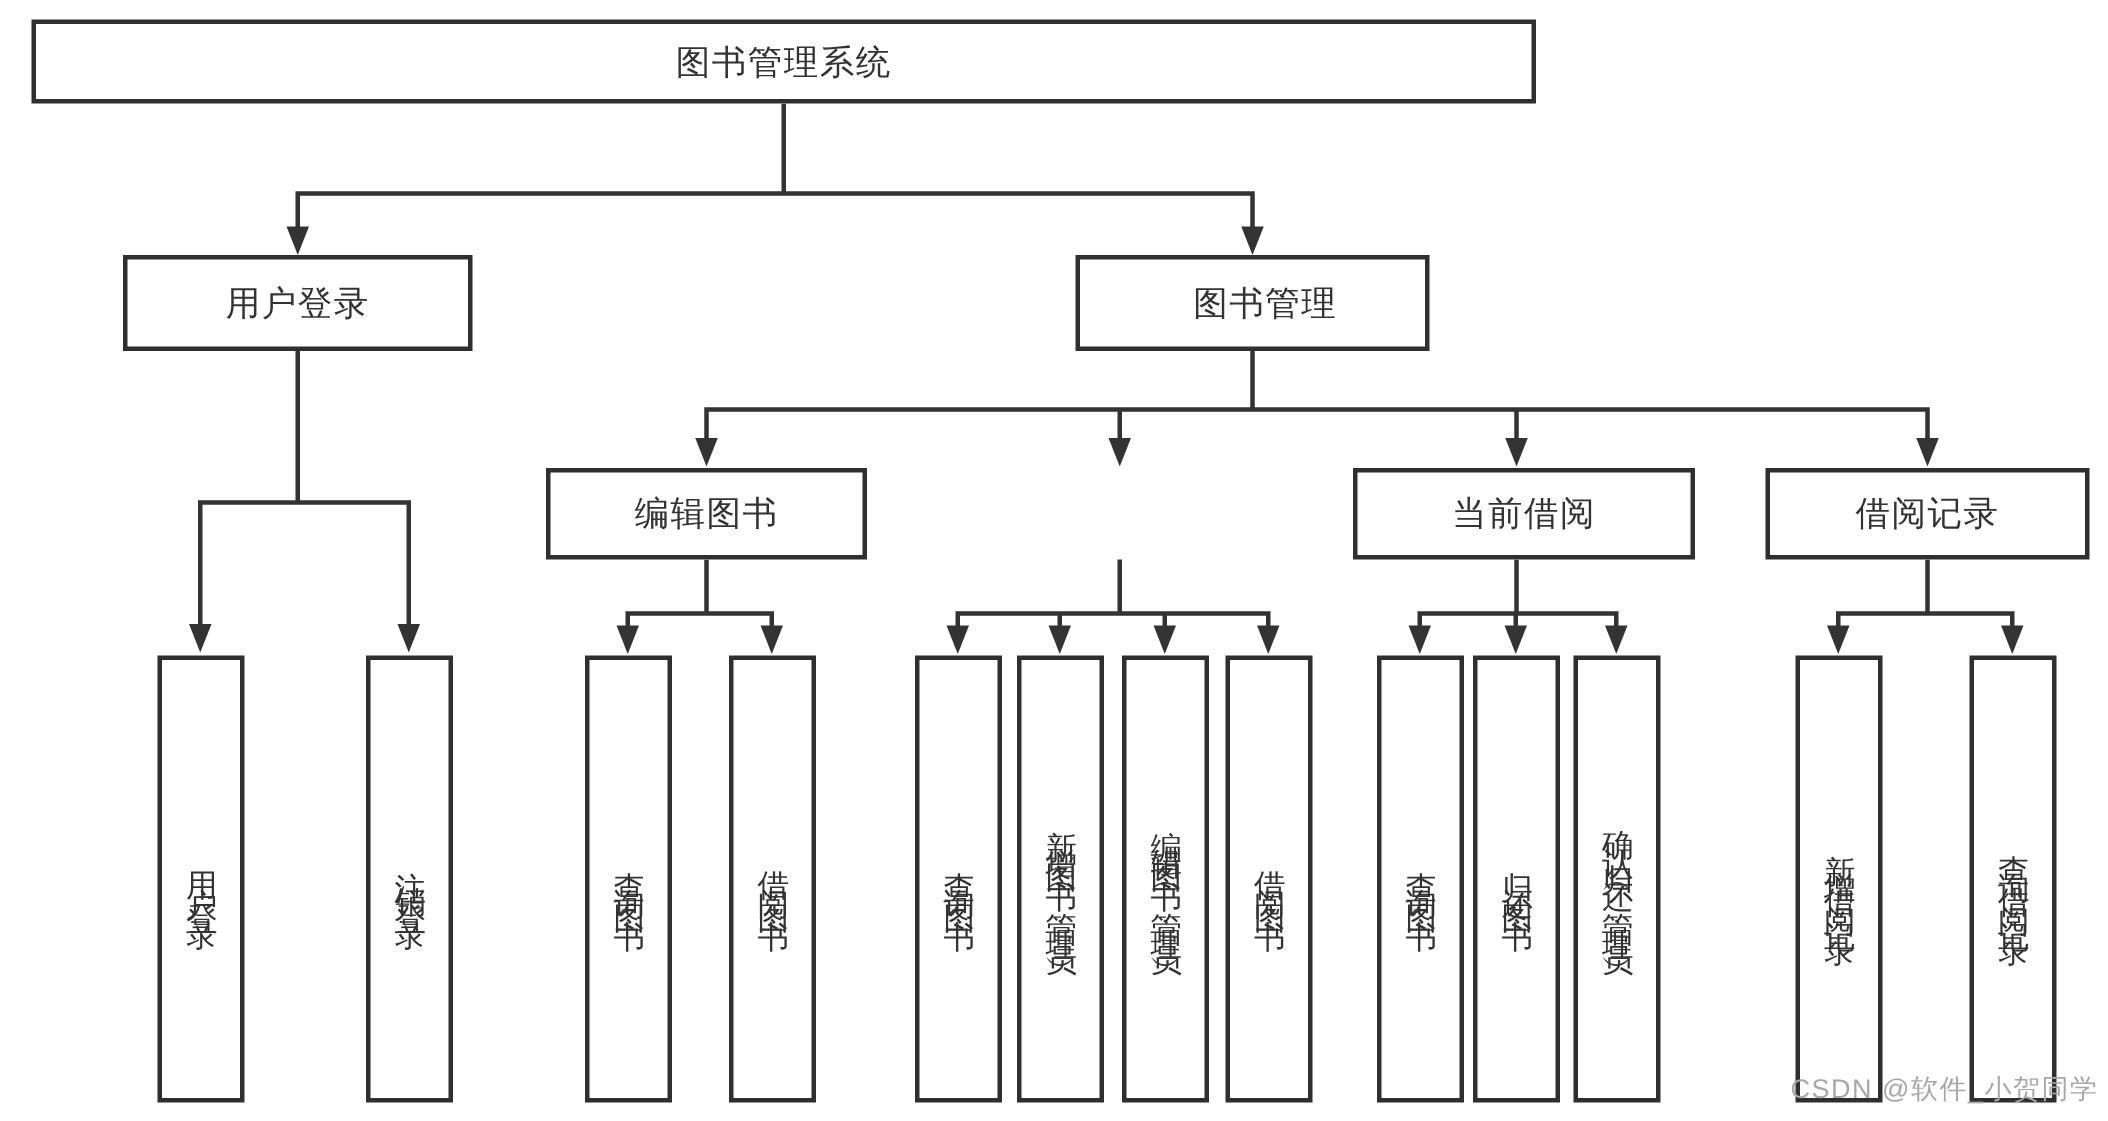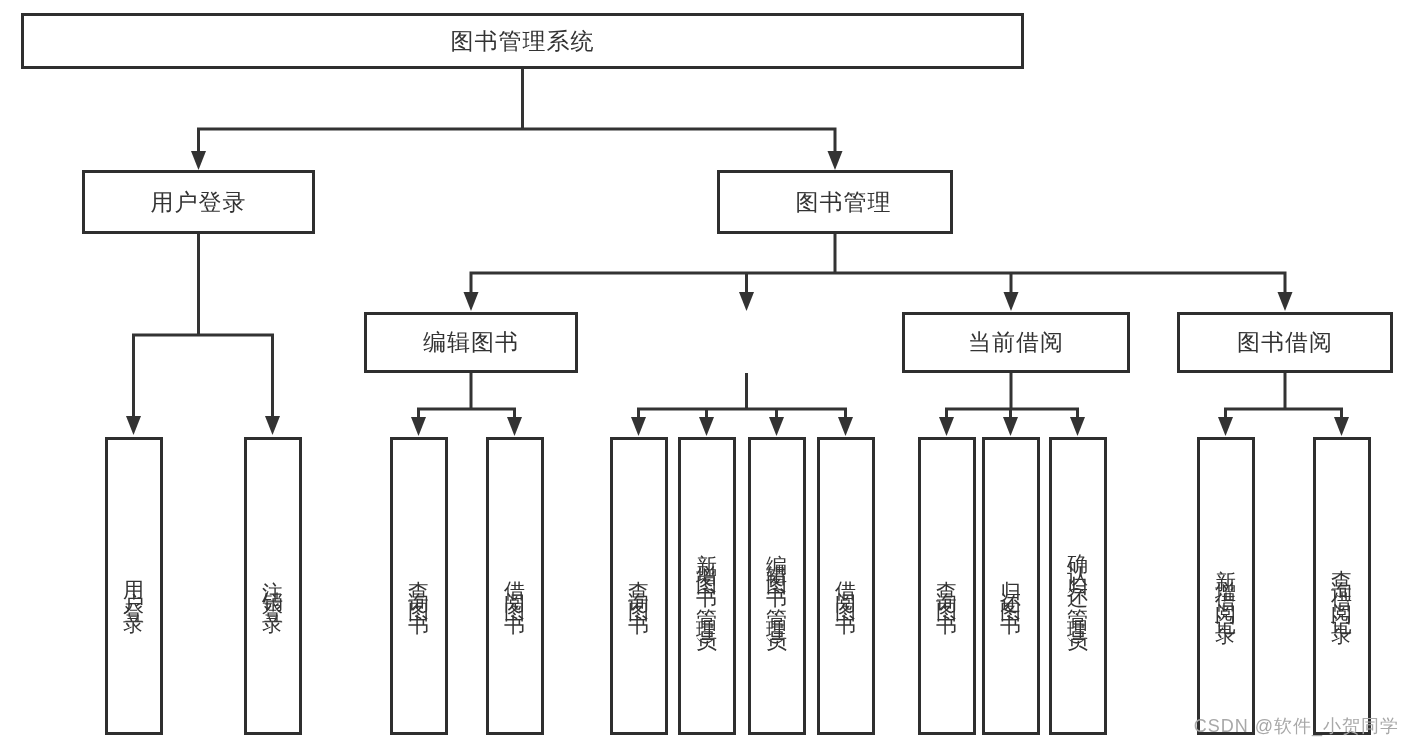--- a/index.html
+++ b/index.html
@@ -139,21 +139,21 @@
     <span>图书管理</span>
   </div>
 
   <div class="box" style="left:364px; top:312px; width:214px; height:61px;">
     <span>编辑图书</span>
   </div>
   <div class="box" style="left:902px; top:312px; width:228px; height:61px;">
     <span>当前借阅</span>
   </div>
   <div class="box" style="left:1177px; top:312px; width:216px; height:61px;">
-    <span>图书借阅</span>
+    <span>借阅记录</span>
   </div>
 
   <div class="vbox" style="left:105px;">
     <span>用户登录</span>
   </div>
   <div class="vbox" style="left:244px;">
     <span>注销登录</span>
   </div>
 
   <div class="vbox" style="left:390px;">

